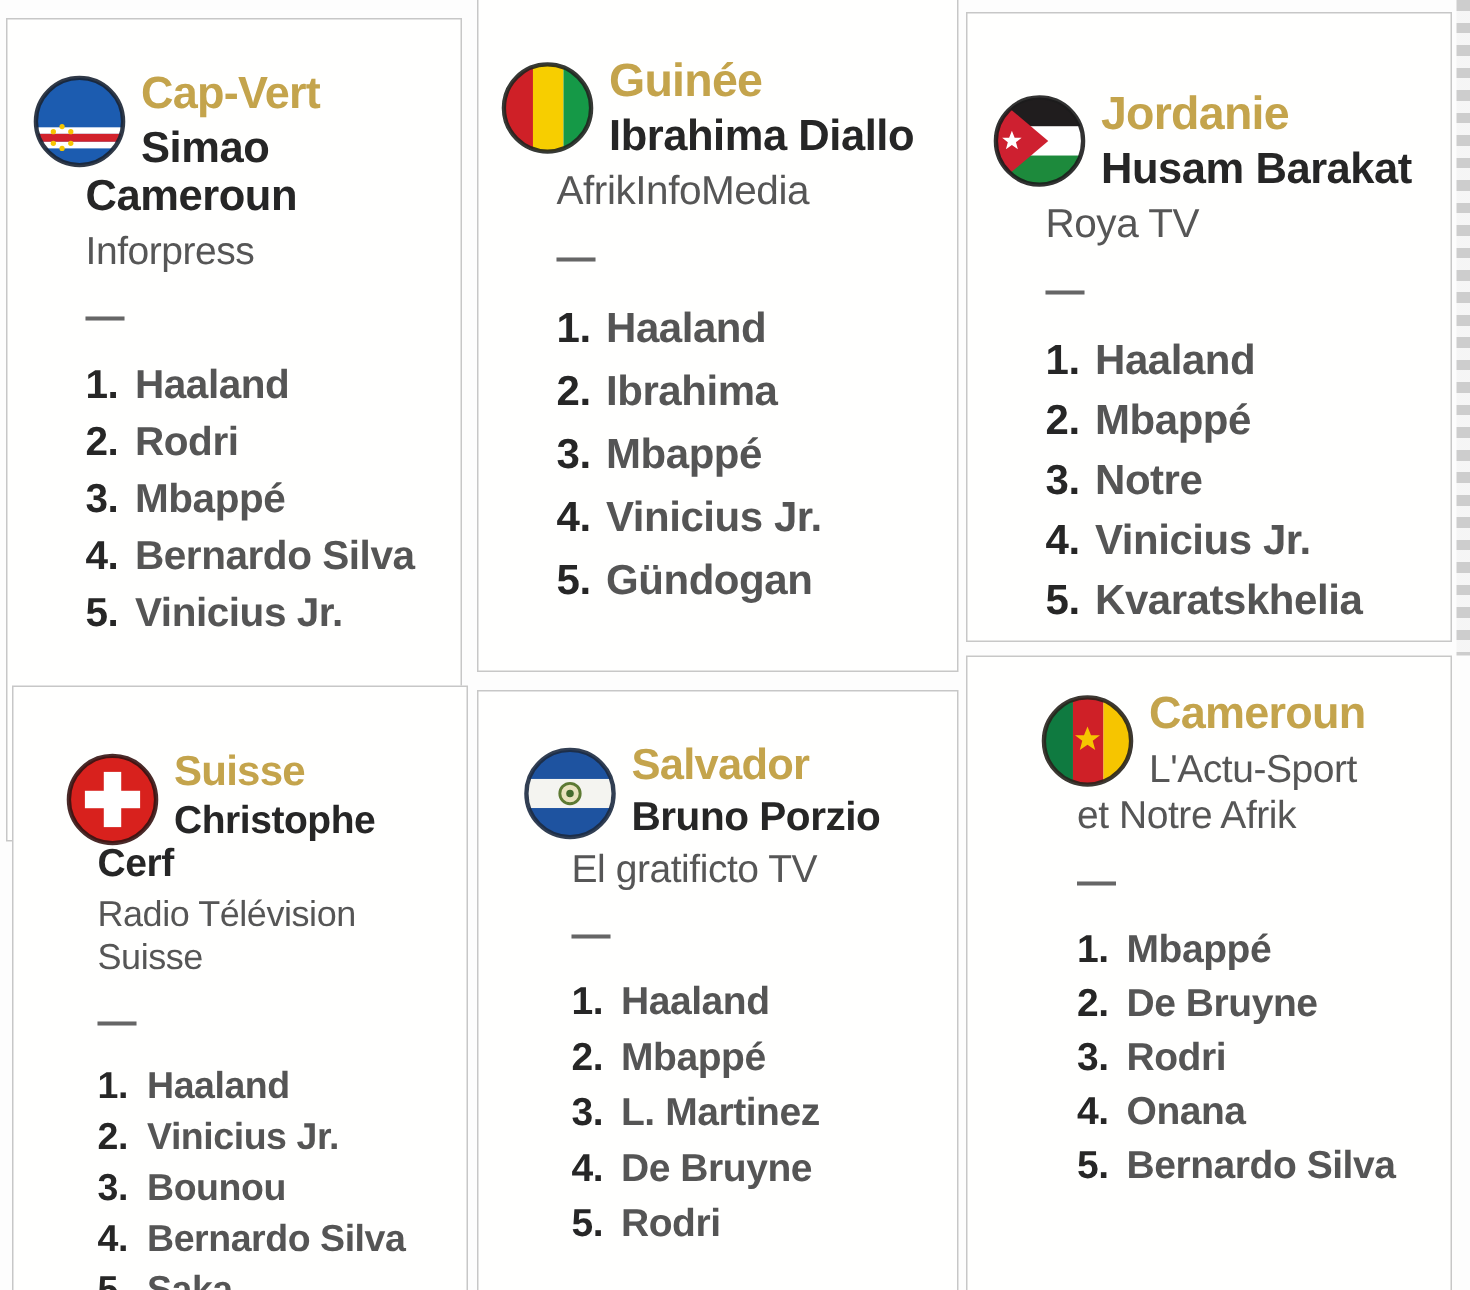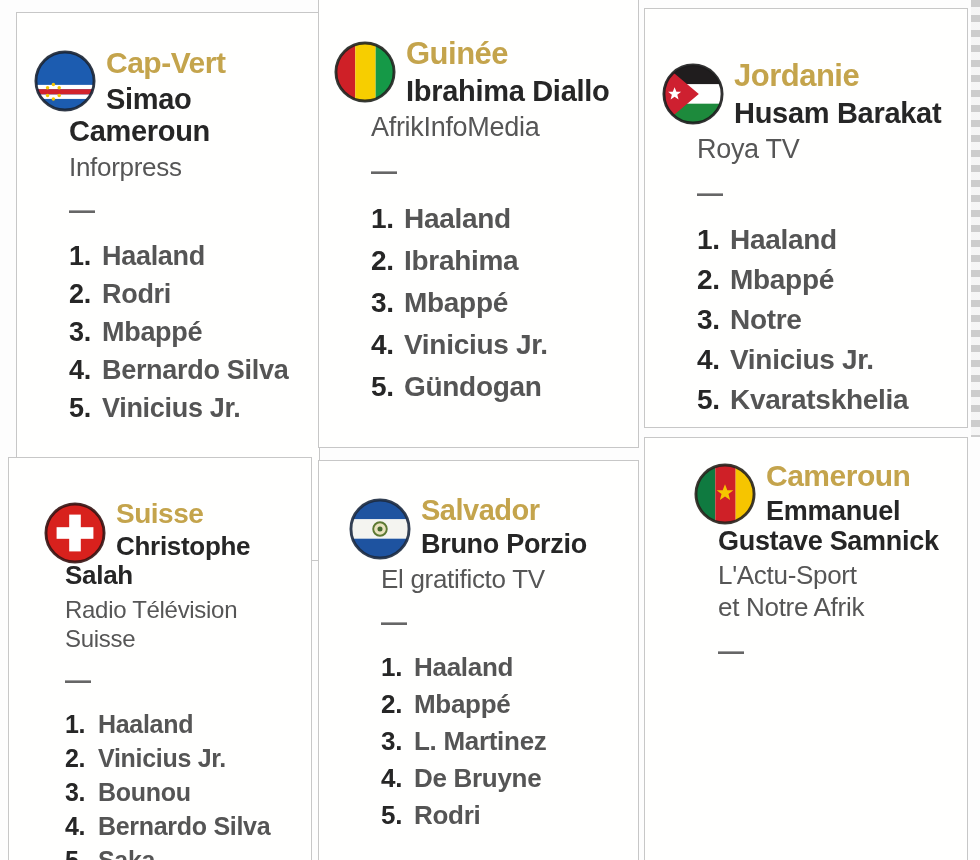--- a/index.html
+++ b/index.html
@@ -1,20 +1,20 @@
 <!DOCTYPE html>
 <html><head>
 <meta charset="utf-8">
 <style>
   html,body{margin:0;padding:0;background:#fdfdfd;}
   #page{position:relative;width:980px;height:860px;overflow:hidden;background:#fdfdfd;
         font-family:"Liberation Sans","DejaVu Sans",sans-serif;letter-spacing:-0.3px;}
 
   .card{position:absolute;background:#fffffe;border:1.5px solid #c7c7c7;box-sizing:border-box;}
-  .c0{left:16px;   top:12px;  width:304px;height:549px; --pt:33px; --plft:52px; --fl:-35px; --cfs:30px; --jfs:29px; --mfs:26px; --lfs:27px; --llh:38px;}
+  .c0{left:4px;   top:12px;  width:304px;height:549px; --pt:33px; --plft:52px; --fl:-35px; --cfs:30px; --jfs:29px; --mfs:26px; --lfs:27px; --llh:38px;}
   .c1{left:318px; top:-6px;  width:321px;height:454px; --pt:42px; --plft:52px; --fl:-37px; --cfs:31px; --jfs:29px; --mfs:27px; --lfs:28px; --llh:42px;}
   .c2{left:644px; top:8px;   width:324px;height:420px; --pt:50px; --plft:52px; --fl:-35px; --cfs:31px; --jfs:29px; --mfs:27px; --lfs:28px; --llh:40px;}
   .c3{left:8px;   top:457px; width:304px;height:420px; --pt:40px; --plft:56px; --fl:-21px; --cfs:28px; --jfs:26px; --mfs:24px; --lfs:25px; --llh:34px;}
   .c4{left:318px; top:460px; width:321px;height:420px; --pt:33px; --plft:62px; --fl:-32px; --cfs:29px; --jfs:27px; --mfs:26px; --lfs:26px; --llh:37px;}
   .c5{left:644px; top:437px; width:324px;height:440px; --pt:21px; --plft:73px; --fl:-24px; --cfs:30px; --jfs:27px; --mfs:26px; --lfs:26px; --llh:36px;}
 
   .card-body{padding:var(--pt) 8px 0 var(--plft);}
   .flag{float:left;width:62px;height:62px;margin:4px 10px -14px var(--fl);}
   .flag svg{display:block;width:62px;height:62px;}
 
@@ -157,21 +157,21 @@
             </defs>
           <g clip-path="url(#cpch)">
             <rect width="64" height="64" fill="#d8211d"></rect>
             <rect x="26" y="13" width="12" height="38" fill="#fff"></rect>
             <rect x="13" y="26" width="38" height="12" fill="#fff"></rect>
           </g>
           <circle cx="32" cy="32" r="30" fill="none" stroke="#351312" stroke-width="3" opacity="0.9"></circle>
         </svg>
       </span>
       <div class="country">Suisse</div>
-      <div class="journalist">Christophe Salah</div>
+      <div class="journalist">Christophe Cerf</div>
       <div class="media">Radio Télévision Suisse</div>
       <div class="dash">—</div>
       <div class="list">
         <div class="li"><span class="num">1.</span><span class="pname">Haaland</span></div>
         <div class="li"><span class="num">2.</span><span class="pname">Vinicius Jr.</span></div>
         <div class="li"><span class="num">3.</span><span class="pname">Bounou</span></div>
         <div class="li"><span class="num">4.</span><span class="pname">Bernardo Silva</span></div>
         <div class="li"><span class="num">5.</span><span class="pname">Saka</span></div>
       </div>
     </div>
@@ -222,20 +222,26 @@
           <g clip-path="url(#cpcm)">
             <rect x="0" width="22" height="64" fill="#0f7a40"></rect>
             <rect x="22" width="21" height="64" fill="#cf2027"></rect>
             <rect x="43" width="21" height="64" fill="#f6c500"></rect>
             <polygon fill="#f6c500" points="32,22 34.4,28.1 40.6,28.1 35.6,31.9 37.3,38.2 32,34.5 26.7,38.2 28.4,31.9 23.4,28.1 29.6,28.1"></polygon>
           </g>
           <circle cx="32" cy="32" r="30" fill="none" stroke="#27221c" stroke-width="3" opacity="0.9"></circle>
         </svg>
       </span>
       <div class="country">Cameroun</div>
-      <div class="journalist">Emmanuel Gustave Samnick</div>
       <div class="media"><span class="ital">L'Actu-Sport</span></div>
       <div class="media" style="margin-top:0;"><span>et </span><span class="ital">Notre Afrik</span></div>
       <div class="dash">—</div>
+      <div class="list">
+        <div class="li"><span class="num">1.</span><span class="pname">Mbappé</span></div>
+        <div class="li"><span class="num">2.</span><span class="pname">De Bruyne</span></div>
+        <div class="li"><span class="num">3.</span><span class="pname">Rodri</span></div>
+        <div class="li"><span class="num">4.</span><span class="pname">Onana</span></div>
+        <div class="li"><span class="num">5.</span><span class="pname">Bernardo Silva</span></div>
+      </div>
     </div>
   </div>
 
 </div>
 
 </body></html>

